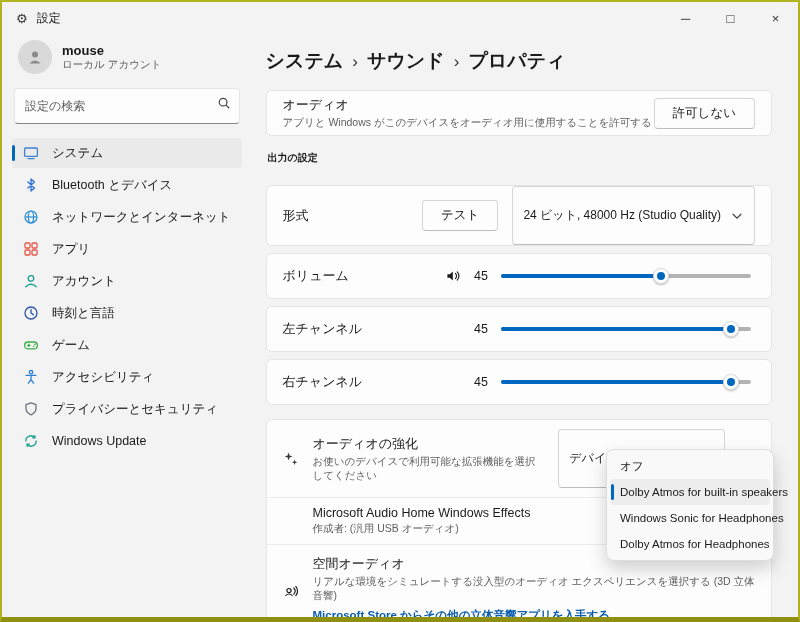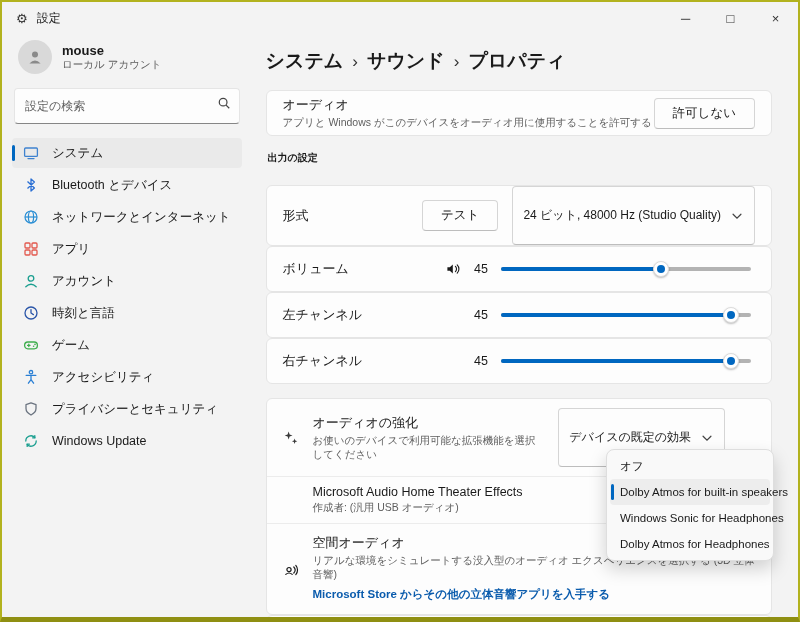--- a/index.html
+++ b/index.html
@@ -41,21 +41,21 @@
   
   .c-sys{color:#3f82cf}.c-bt{color:#2a6fd4}.c-net{color:#2a8ed4}.c-per{color:#c9973d}
   .c-app{color:#e2584d}.c-acc{color:#1a9e8f}.c-time{color:#2a55a8}.c-game{color:#3fae4e}
   .c-a11y{color:#2a7fd4}.c-priv{color:#6b7480}.c-wu{color:#1a9e8f}
 
   
   main.content{flex:1;min-width:0;padding:2px 26px 0 14px;overflow:hidden}
   .breadcrumb{display:flex;align-items:center;gap:9px;margin:12px 0 16px;font-size:19px;font-weight:600}
   .breadcrumb .sep{font-size:17px;font-weight:400;color:#333;padding-top:1px}
 
-  .card{background:#fdfdfd;border:1px solid #e5e5e5;border-radius:6px;padding:0 16px;box-sizing:border-box}
+  .card{background:#fdfdfd;border:1px solid #e5e5e5;border-radius:6px;padding:0 16px;margin-bottom:7px;box-sizing:border-box}
   .row{display:flex;align-items:center;min-height:44px}
   .grow{flex:1;min-width:0}
   .card-title{font-size:13px}
   .card-sub{font-size:10.5px;color:#5e5e5e;margin-top:2px}
   .btn{background:#fdfdfd;border:1px solid #d5d5d5;border-bottom-color:#bdbdbd;border-radius:4px;padding:6px 18px;font-size:12.5px;color:#1a1a1a;cursor:default}
   .select{display:flex;align-items:center;gap:9px;background:#fdfdfd;border:1px solid #d5d5d5;border-bottom-color:#bdbdbd;border-radius:4px;padding:20px 10px;font-size:12px;cursor:default;white-space:nowrap}
   .chev{color:#444}
 
   .section-title{font-size:10px;font-weight:700;margin:15px 2px 20px}
 
@@ -298,21 +298,21 @@
                   <path d="M3.5 6 L8 10.5 L12.5 6"></path>
                 </svg>
             </div>
             <svg class="icon14 chev" viewBox="0 0 16 16" fill="none" stroke="currentColor" stroke-width="1.4" stroke-linecap="round">
                 <path d="M3.5 10.5 L8 6 L12.5 10.5"></path>
               </svg>
           </div>
         </div>
 
         <div class="subrow">
-          <div class="effect-name">Microsoft Audio Home Theater Effects</div>
+          <div class="effect-name">Microsoft Audio Home Windows Effects</div>
           <div class="effect-author">作成者: (汎用 USB オーディオ)</div>
         </div>
 
         <div class="spatial-row">
           <svg class="icon16" viewBox="0 0 16 16" fill="none" stroke="#1a1a1a" stroke-width="1.2" stroke-linecap="round">
               <circle cx="6" cy="7.6" r="2.1"></circle>
               <path d="M2.8 12.4 q3.2 -2.8 6.4 0"></path>
               <path d="M10.8 5 a4.4 4.4 0 0 1 0 6"></path>
               <path d="M12.8 3.4 a7 7 0 0 1 0 9.2"></path>
             </svg>

